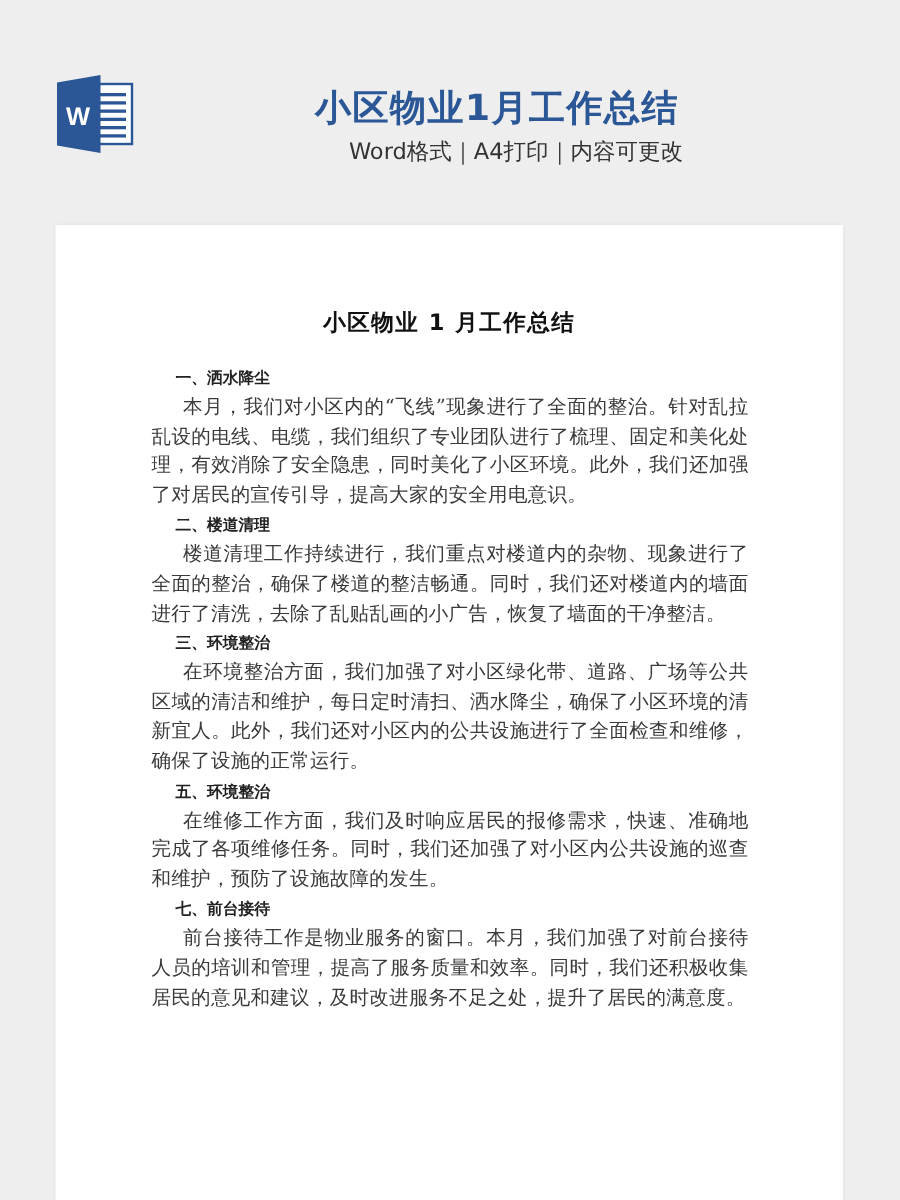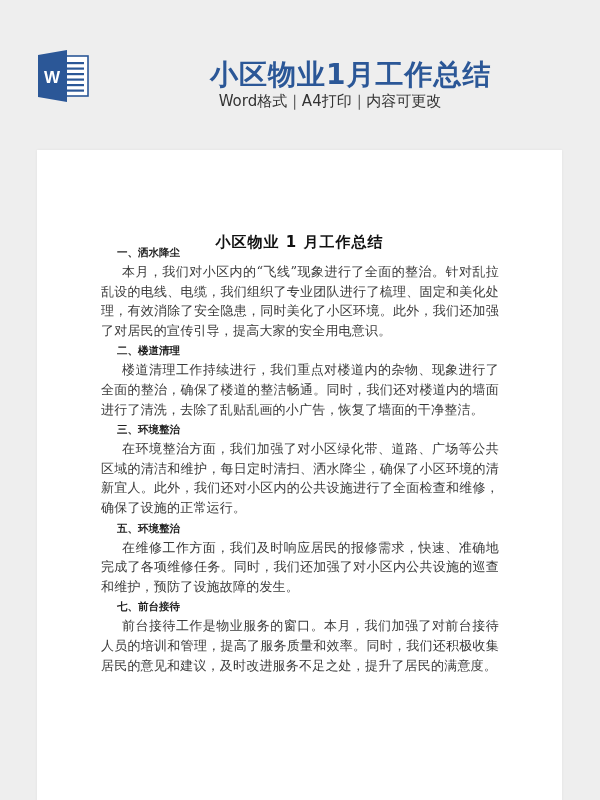--- a/index.html
+++ b/index.html
@@ -26,49 +26,49 @@
       top: 48px;
       width: 56px;
       height: 56px;
     }
     .banner-title {
       position: absolute;
       left: 210px;
       top: 56px;
       width: 240px;
       text-align: center;
-      font-size: 28px;
+      font-size: 24px;
       font-weight: bold;
       color: #2b5797;
       letter-spacing: 1px;
       white-space: nowrap;
     }
     .banner-subtitle {
       position: absolute;
-      left: 215px;
+      left: 229px;
       top: 92px;
       width: 230px;
       text-align: center;
       font-size: 15px;
       color: #333333;
       white-space: nowrap;
     }
     .page {
       position: absolute;
       left: 37px;
       top: 150px;
       width: 525px;
       height: 660px;
       background: #ffffff;
       box-shadow: 0 0 3px rgba(0,0,0,0.06);
     }
     .doc-title {
       position: absolute;
       left: 0;
-      top: 83px;
+      top: 56px;
       width: 525px;
       text-align: center;
       font-family: "DejaVu Sans", "Liberation Sans", sans-serif;
       font-size: 15px;
       font-weight: bold;
       color: #111111;
       letter-spacing: 1px;
     }
     .doc-body {
       position: absolute;

